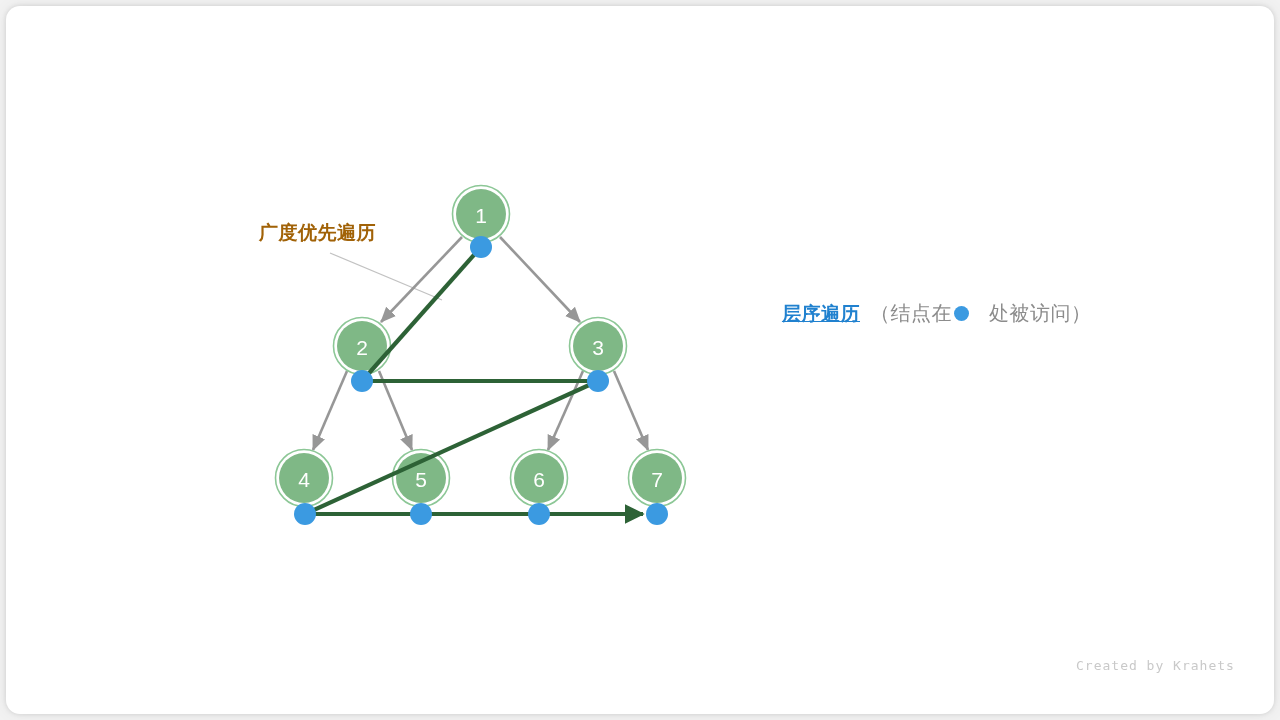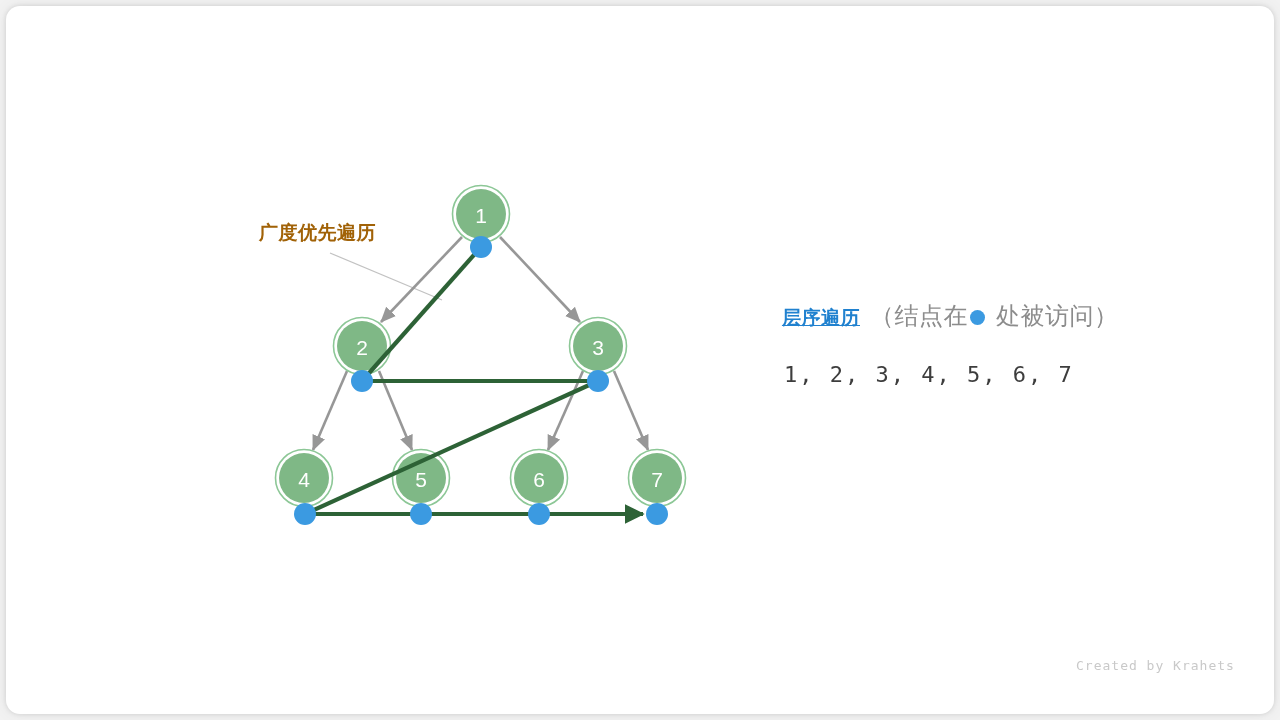--- a/index.html
+++ b/index.html
@@ -63,21 +63,21 @@
     font-family: "Liberation Sans", sans-serif;
   }
   .legend-title {
     font-size: 19px;
     font-weight: bold;
     color: #2081cf;
     letter-spacing: 0.5px;
     text-decoration: underline;
   }
   .legend-note {
-    font-size: 24px;
+    font-size: 20px;
     color: #8c8c8c;
     margin-left: 10px;
     letter-spacing: 0.5px;
   }
   .legend-dot {
     display: inline-block;
     width: 15px;
     height: 15px;
     border-radius: 50%;
     background: #3b9ae1;
@@ -188,20 +188,19 @@
       <circle cx="305" cy="514" r="11" fill="#3b9ae1"></circle>
       <circle cx="421" cy="514" r="11" fill="#3b9ae1"></circle>
       <circle cx="539" cy="514" r="11" fill="#3b9ae1"></circle>
       <circle cx="657" cy="514" r="11" fill="#3b9ae1"></circle>
     </g>
   </svg>
 
   <div class="bfs-caption">广度优先遍历</div>
 
   <div class="legend">
-    <span class="legend-title">层序遍历</span><span class="legend-note">（结点在</span><span class="legend-dot"></span><span class="legend-note" style="margin-left:9px">处被访问）</span>
+    <span class="legend-title">层序遍历</span><span class="legend-note">（结点在</span><span class="legend-dot"></span><span class="legend-note" style="margin-left:18px">处被访问）</span>
   </div>
 
-  <div class="sequence">1, 2, 3, 4, 5, 6, 7</div>
 
   <div class="watermark">Created by Krahets</div>
 
 </div>
 
 </body></html>

